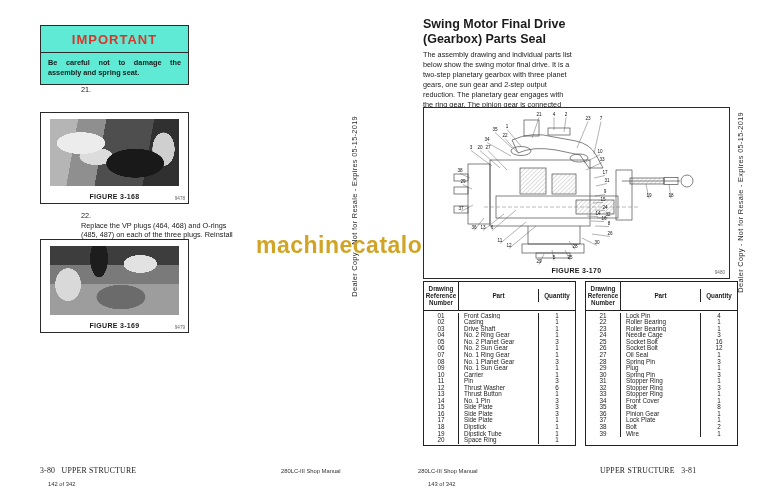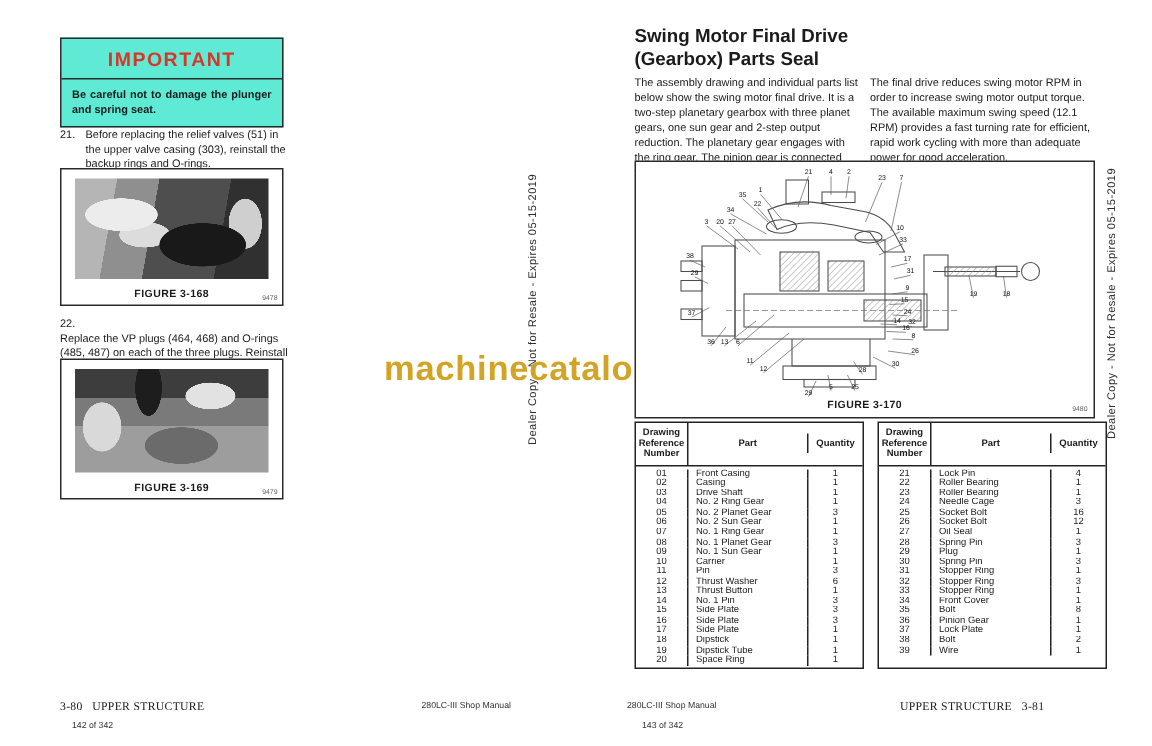--- a/index.html
+++ b/index.html
@@ -5,21 +5,21 @@
   html,body{margin:0;padding:0;}
   .sheet{position:relative;width:768px;height:497px;background:#ffffff;overflow:hidden;
          font-family:"Liberation Sans",sans-serif;color:#1b1b1b;}
 
   
   .important-box{position:absolute;left:40px;top:25px;width:147px;border:1.2px solid #2a2a2a;background:#5eead4;}
   .important-title{border-bottom:1.2px solid #2a2a2a;text-align:center;padding:6px 0 5px;
                    font-weight:bold;font-size:13px;letter-spacing:1px;}
   .important-body{padding:5px 7px 7px;font-size:7.3px;font-weight:bold;line-height:1.32;text-align:justify;}
 
-  .step{position:absolute;display:flex;font-size:7.3px;line-height:1.33;width:155px;}
+  .step{position:absolute;display:flex;font-size:7.3px;line-height:1.33;width:155px;margin-left:41px;}
   .step .num{width:17px;flex:none;}
   .step-21{left:40px;top:85px;}
   .step-22{left:40px;top:211px;flex-direction:column;}
 
   .figure-box{position:absolute;left:40px;width:147px;border:1.2px solid #2a2a2a;background:#fff;}
   .fig-168{top:112px;height:90px;}
   .fig-169{top:239px;height:92px;}
   .photo{position:absolute;left:9px;top:6px;right:9px;bottom:17px;}
   .photo1{background:
       radial-gradient(ellipse 52px 26px at 66% 66%, #191919 0 55%, rgba(0,0,0,0) 56%),
@@ -84,26 +84,25 @@
   .footer-bit{position:absolute;font-size:7.8px;letter-spacing:.2px;font-family:Liberation Serif, serif;}
   .footer-small{position:absolute;font-size:5.8px;color:#333;}
 </style>
 </head>
 <body>
 
 <div class="sheet">
 
   <div class="important-box">
     <div class="important-title" style="color: rgb(217, 54, 42);">IMPORTANT</div>
-    <div class="important-body">Be careful not to damage the plunger and spring seat.</div>
+    <div class="important-body">Be careful not to damage the assembly and spring seat.</div>
   </div>
 
   <div class="step step-21">
     <span class="num">21.</span>
-    <span>Before replacing the relief valves (51) in the upper valve casing (303), reinstall the backup rings and O-rings.</span>
   </div>
 
   <div class="figure-box fig-168">
     <div class="photo photo1"></div>
     <div class="fig-caption">FIGURE 3-168</div>
     <div class="fig-ref">9478</div>
   </div>
 
   <div class="step step-22">
     <span class="num">22.</span>
@@ -126,21 +125,20 @@
   <div class="footer-small" style="left:48px;top:481px;">142 of 342</div>
 
   <div class="watermark" style="color: rgb(207, 160, 26);">machinecatalogic.com</div>
 
   <div class="rp-title">
     <div>Swing Motor Final Drive</div>
     <div>(Gearbox) Parts Seal</div>
   </div>
 
   <div class="intro intro-1">The assembly drawing and individual parts list below show the swing motor final drive. It is a two-step planetary gearbox with three planet gears, one sun gear and 2-step output reduction. The planetary gear engages with the ring gear. The pinion gear is connected with the output shaft and spline.</div>
-  <div class="intro intro-2">The final drive reduces swing motor RPM in order to increase swing motor output torque. The available maximum swing speed (12.1 RPM) provides a fast turning rate for efficient, rapid work cycling with more than adequate power for good acceleration.</div>
 
   <div class="diagram-box">
     <svg id="dsvg" width="305" height="170" viewBox="0 0 305 170">
 
       <rect class="art" x="100" y="12" width="15" height="16"></rect>
       <rect class="art" x="124" y="20" width="22" height="7"></rect>
       <path class="art" d="M88,32 q20,-9 42,-3 l22,4 q14,3 20,14 l7,13 h-14 l-9,-13 -24,-5 q-23,-4 -38,3 z"></path>
       <ellipse class="art" cx="97" cy="43" rx="10" ry="4.5"></ellipse>
       <ellipse class="art" cx="155" cy="50" rx="9" ry="4"></ellipse>
       <rect class="art" x="44" y="56" width="22" height="60"></rect>

